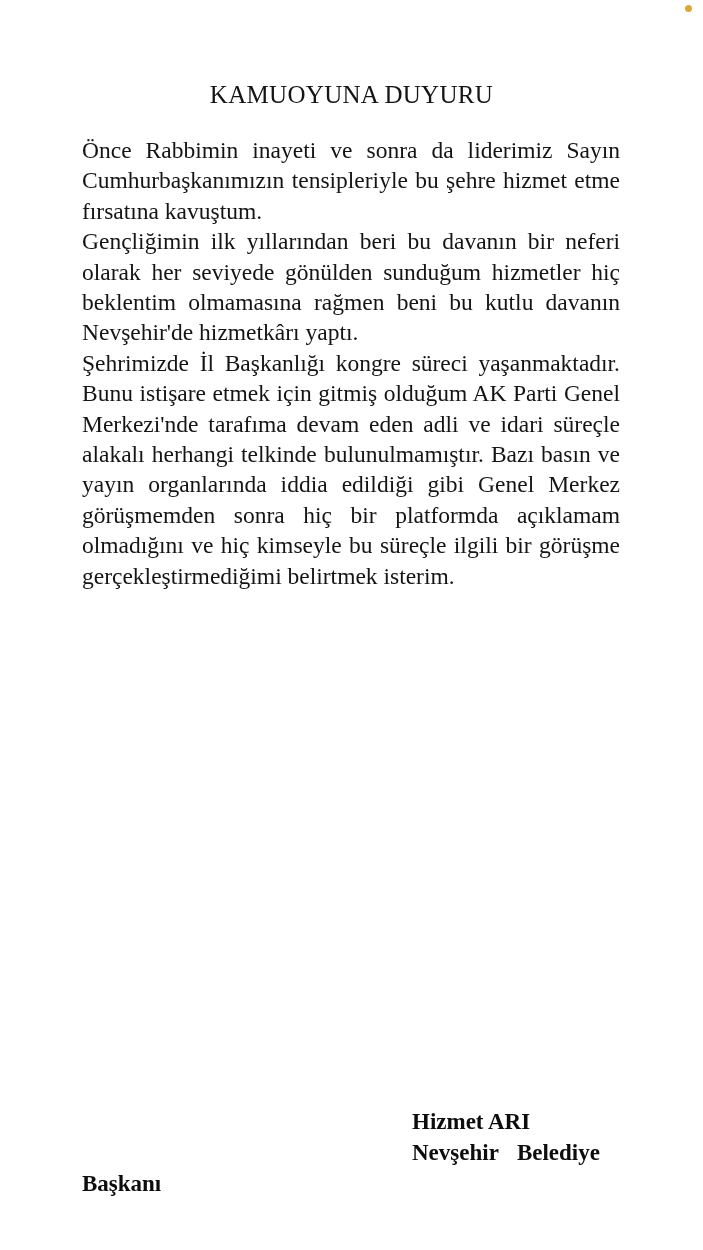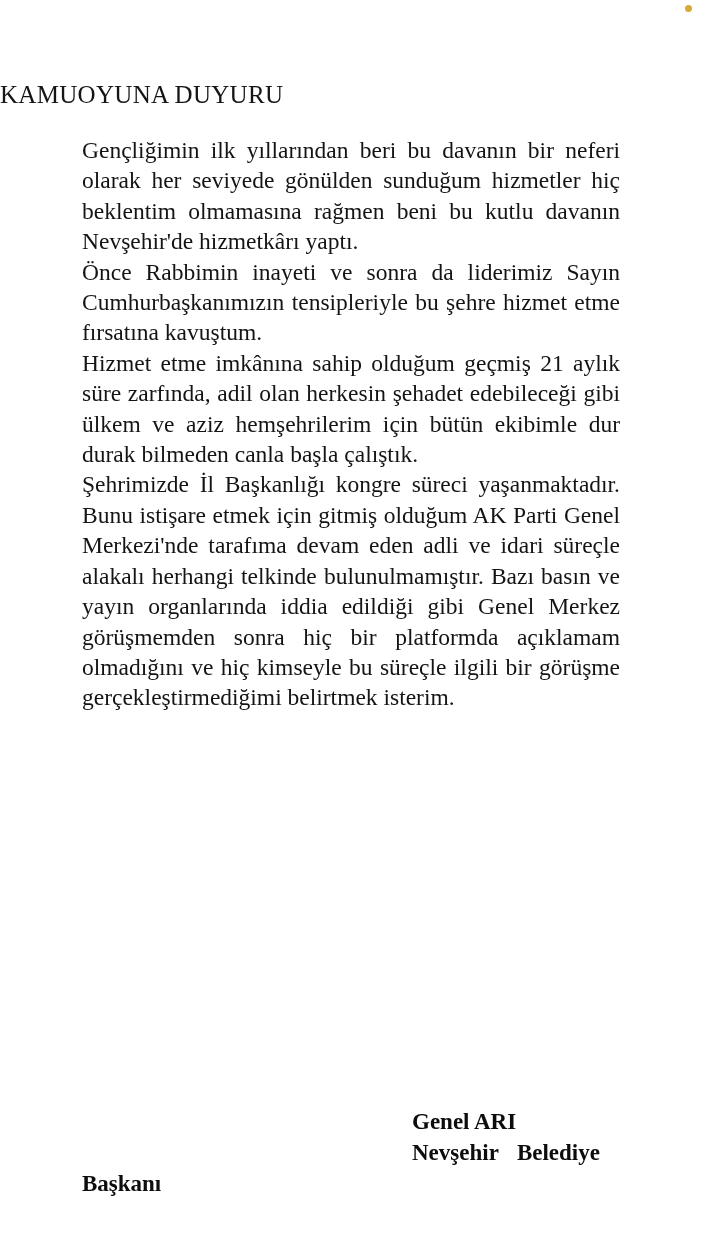--- a/index.html
+++ b/index.html
@@ -34,20 +34,21 @@
     top: 0;
     width: 703px;
     height: 1250px;
   }
 
   #doc-title {
     position: absolute;
     left: 0;
     top: 80px;
     width: 703px;
+    text-align: center;
     font-size: 25px;
     letter-spacing: 0.3px;
     line-height: 30px;
     font-weight: 400;
     color: #151515;
   }
 
   #body-text {
     position: absolute;
     left: 82px;
@@ -92,25 +93,24 @@
 </head>
 <body>
 
 <div id="page">
 
   <div id="corner-dot"></div>
 
   <div id="doc-title">KAMUOYUNA DUYURU</div>
 
   <div id="body-text">
+    <p class="para">Önce Rabbimin inayeti ve sonra da liderimiz Sayın Cumhurbaşkanımızın tensipleriyle bu şehre hizmet etme fırsatına kavuştum.</p>
     <p class="para">Gençliğimin ilk yıllarından beri bu davanın bir neferi olarak her seviyede gönülden sunduğum hizmetler hiç beklentim olmamasına rağmen beni bu kutlu davanın Nevşehir'de hizmetkârı yaptı.</p>
-    <p class="para">Önce Rabbimin inayeti ve sonra da liderimiz Sayın Cumhurbaşkanımızın tensipleriyle bu şehre hizmet etme fırsatına kavuştum.</p>
-    <p class="para">Hizmet etme imkânına sahip olduğum geçmiş 21 aylık süre zarfında, adil olan herkesin şehadet edebileceği gibi ülkem ve aziz hemşehrilerim için bütün ekibimle dur durak bilmeden canla başla çalıştık.</p>
     <p class="para">Şehrimizde İl Başkanlığı kongre süreci yaşanmaktadır. Bunu istişare etmek için gitmiş olduğum AK Parti Genel Merkezi'nde tarafıma devam eden adli ve idari süreçle alakalı herhangi telkinde bulunulmamıştır. Bazı basın ve yayın organlarında iddia edildiği gibi Genel Merkez görüşmemden sonra hiç bir platformda açıklamam olmadığını ve hiç kimseyle bu süreçle ilgili bir görüşme gerçekleştirmediğimi belirtmek isterim.</p>
   </div>
 
   <div id="signature-block">
-    <span class="sig-indent"></span><span>Genel ARI</span><br>
+    <span class="sig-indent"></span><span>Hizmet ARI</span><br>
     <span class="sig-indent"></span><span>Nevşehir</span><span class="sig-gap"></span><span>Belediye</span><br>
     <span>Başkanı</span>
   </div>
 
 </div>
 
 </body></html>

